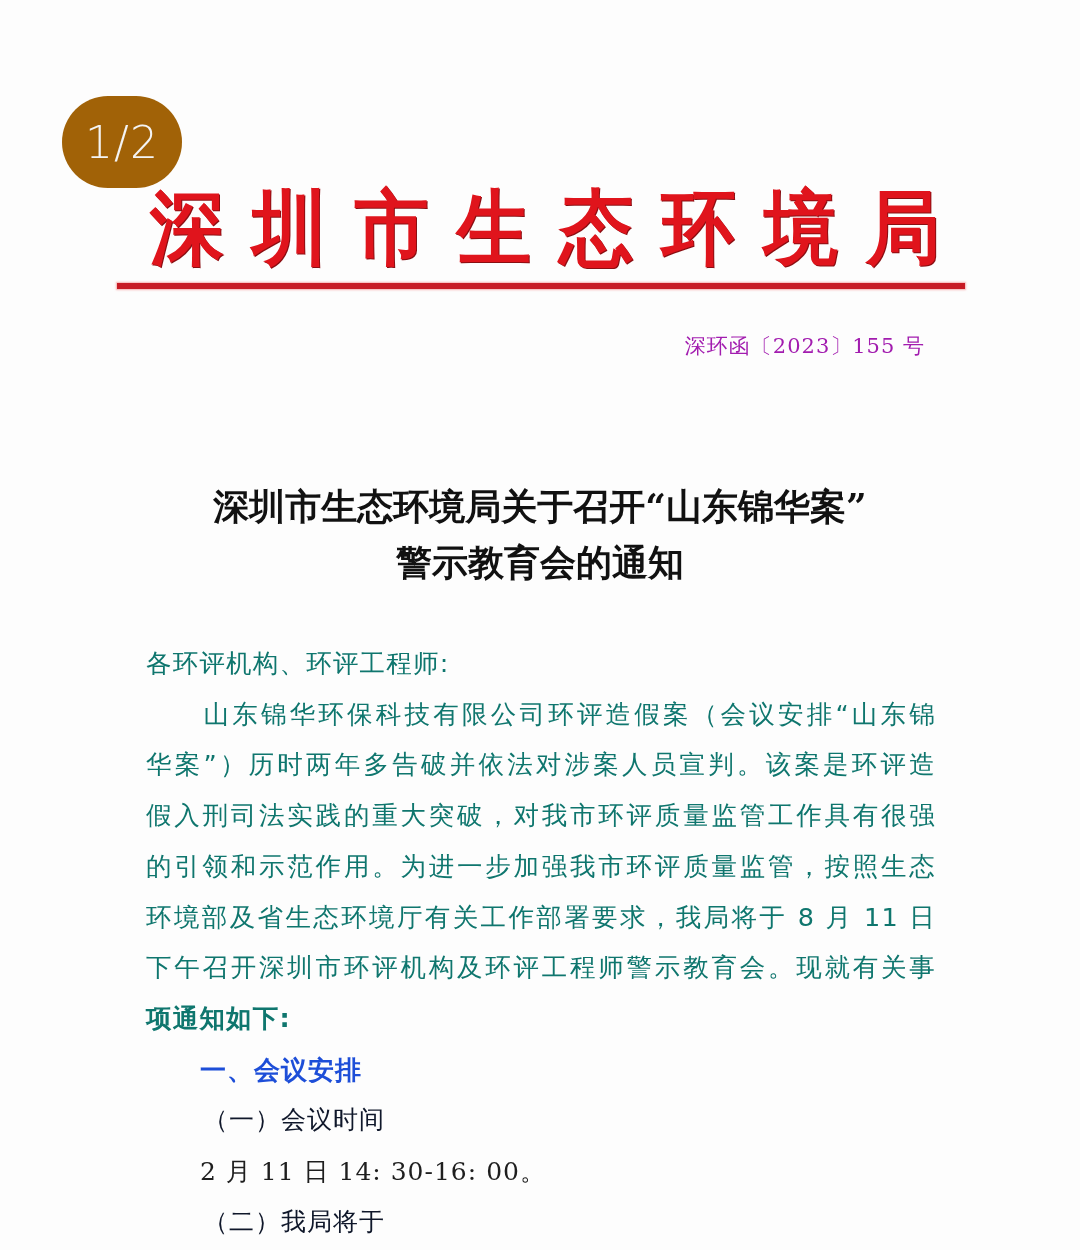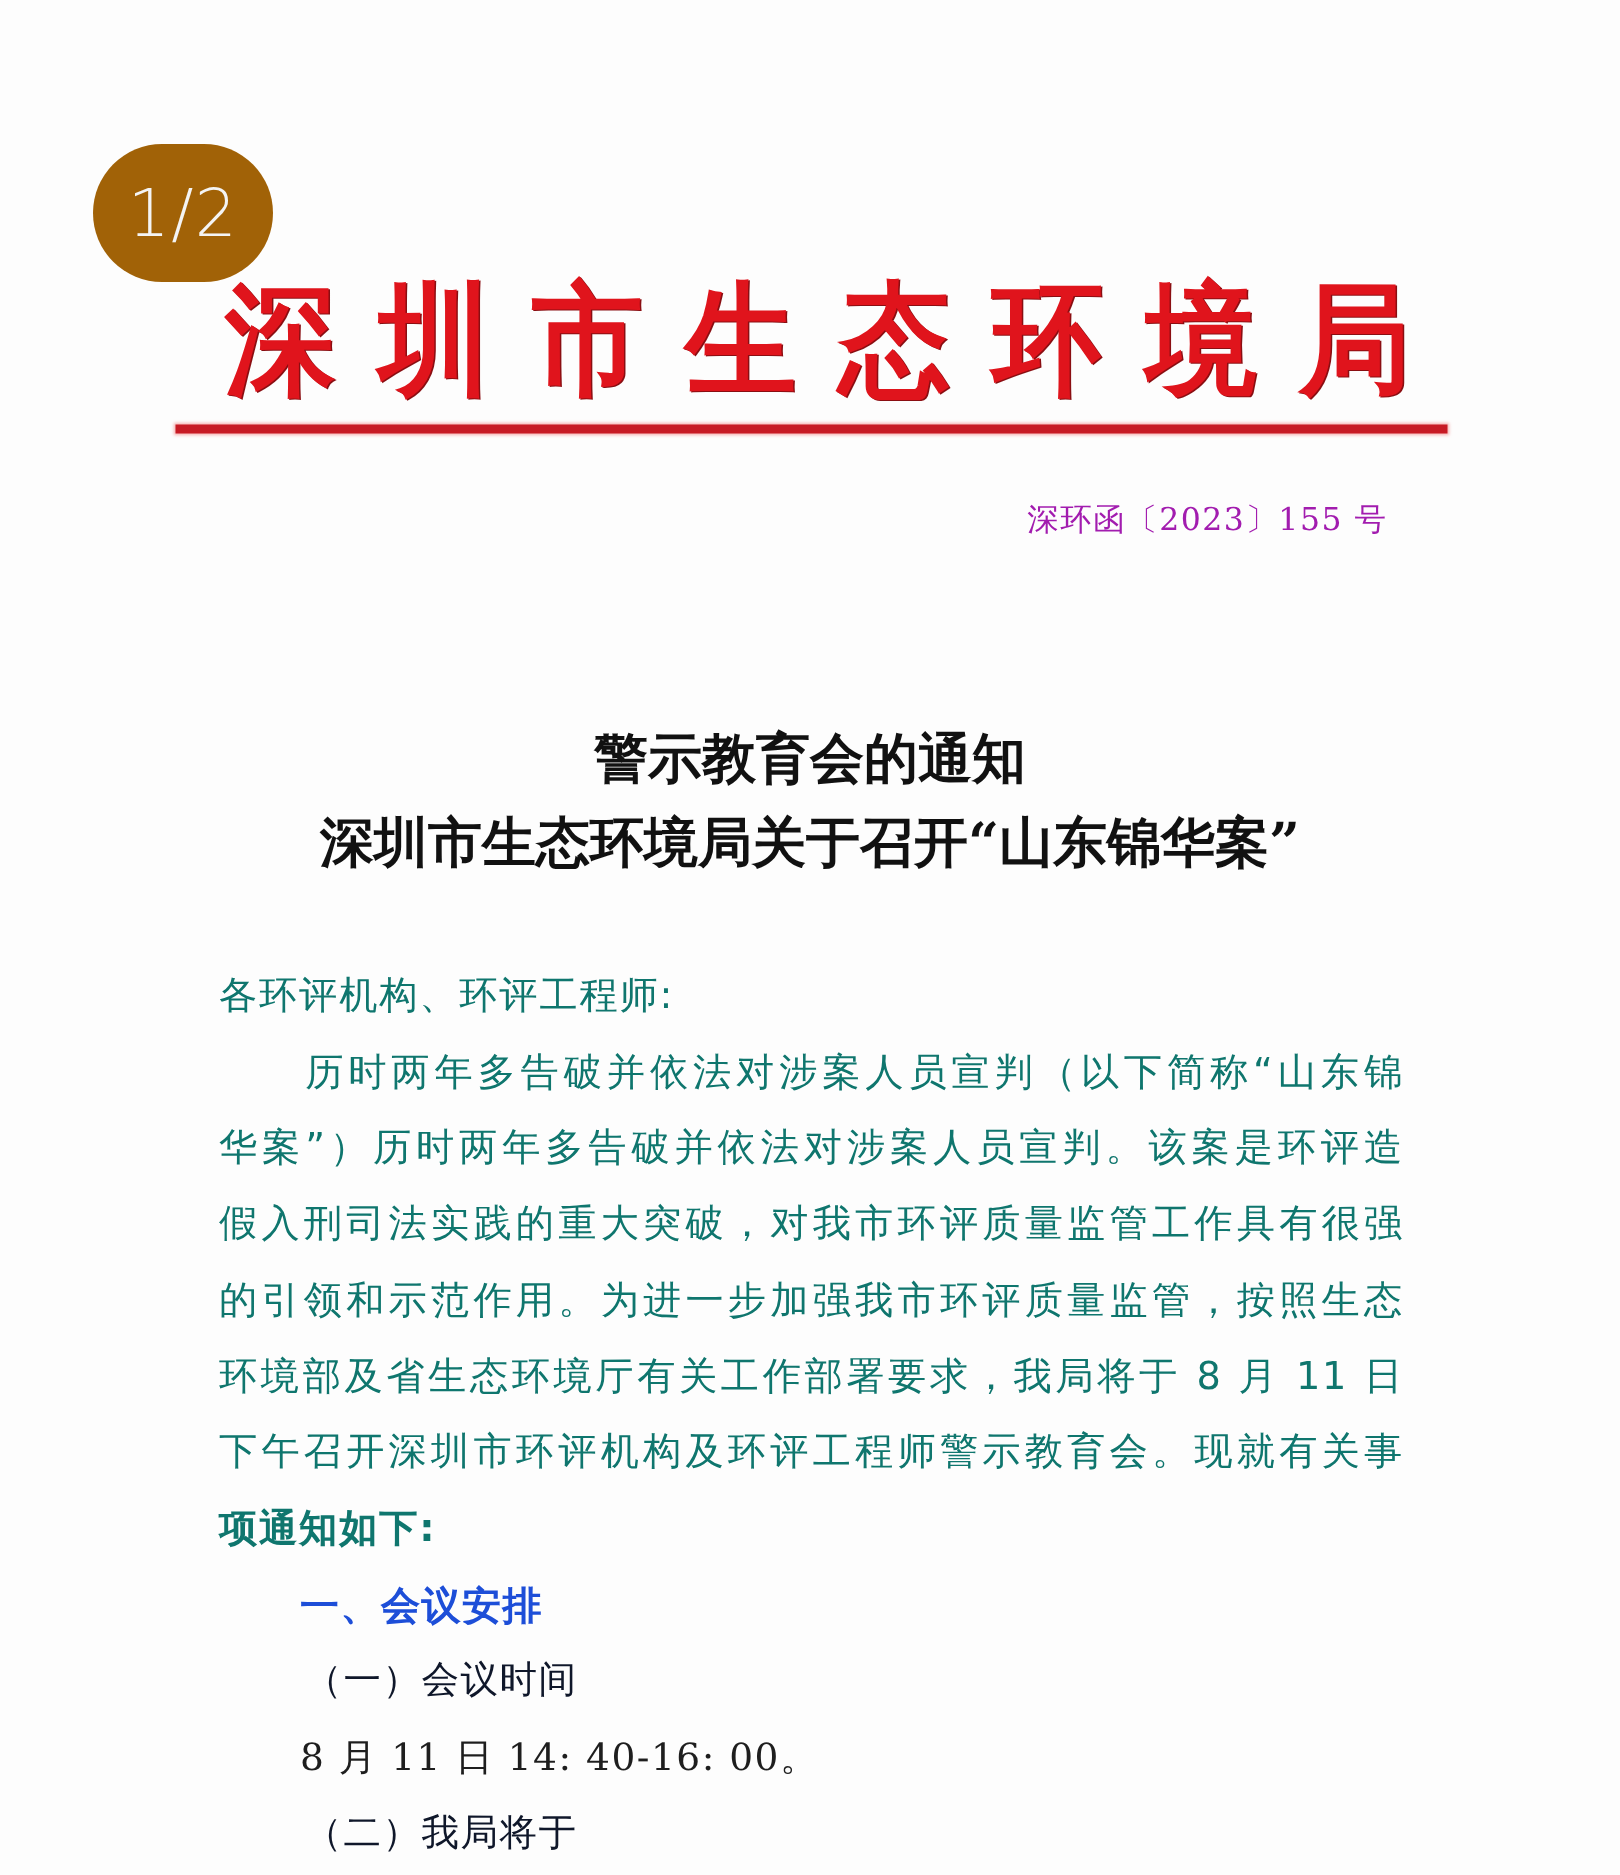--- a/index.html
+++ b/index.html
@@ -137,33 +137,33 @@
   <span>环</span>
   <span>境</span>
   <span>局</span>
 </div>
 
 <div class="red-rule"></div>
 
 <div class="doc-number">深环函〔2023〕155 号</div>
 
 <div class="doc-title">
+  <div>深圳市生态环境局关于召开“山东锦华案”</div>
   <div>警示教育会的通知</div>
-  <div>深圳市生态环境局关于召开“山东锦华案”</div>
 </div>
 
 <div class="body-line" style="top:646px;">各环评机构、环评工程师:</div>
 
-<div class="body-line justify" style="top:697px;">　　历时两年多告破并依法对涉案人员宣判（以下简称“山东锦</div>
+<div class="body-line justify" style="top:697px;">　　山东锦华环保科技有限公司环评造假案（会议安排“山东锦</div>
 <div class="body-line justify" style="top:747px;">华案”）历时两年多告破并依法对涉案人员宣判。该案是环评造</div>
 <div class="body-line justify" style="top:798px;">假入刑司法实践的重大突破，对我市环评质量监管工作具有很强</div>
 <div class="body-line justify" style="top:849px;">的引领和示范作用。为进一步加强我市环评质量监管，按照生态</div>
 <div class="body-line justify" style="top:900px;">环境部及省生态环境厅有关工作部署要求，我局将于 8 月 11 日</div>
 <div class="body-line justify" style="top:950px;">下午召开深圳市环评机构及环评工程师警示教育会。现就有关事</div>
 <div class="body-line" style="top:1001px;font-weight:bold;">项通知如下:</div>
 
 <div class="section-heading" style="top:1053px;">一、会议安排</div>
 
 <div class="subsection" style="top:1103px;">（一）会议时间</div>
 
-<div class="time-line" style="top:1155px;">8 月 11 日 14: 40-16: 00。</div>
+<div class="time-line" style="top:1155px;">2 月 11 日 14: 30-16: 00。</div>
 
 <div class="subsection" style="top:1205px;">（二）我局将于</div>
 
 </body></html>

